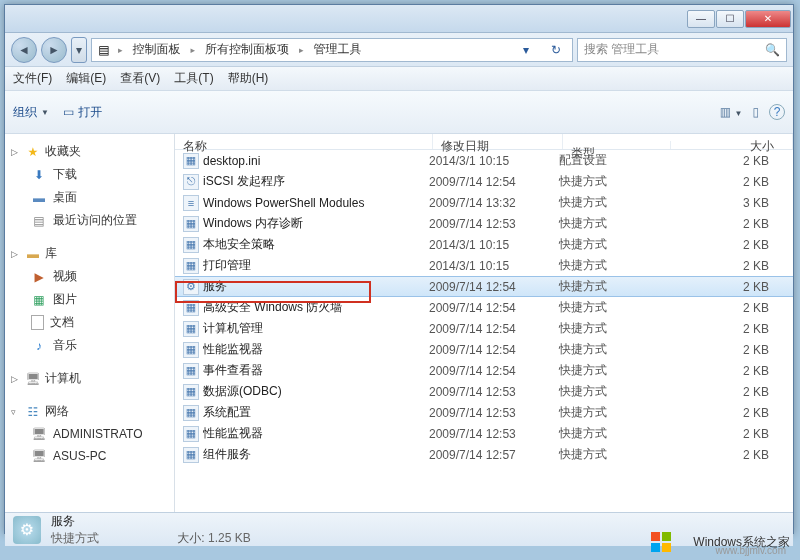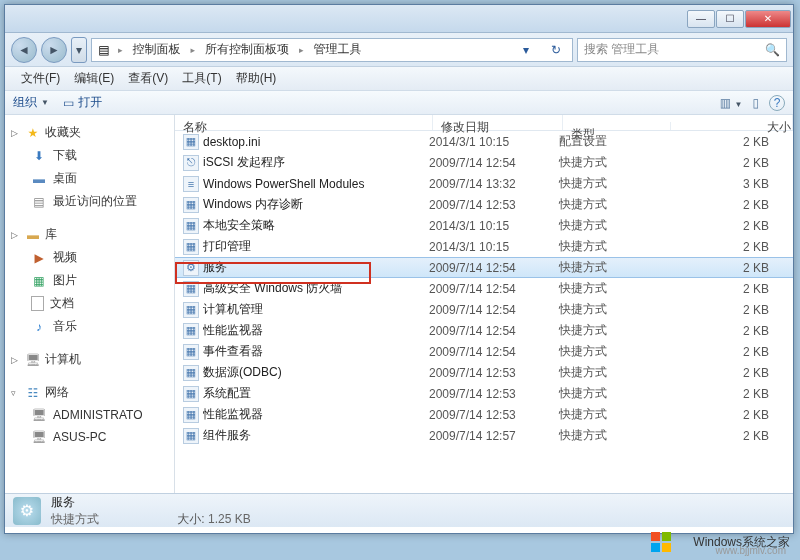--- a/index.html
+++ b/index.html
@@ -14,24 +14,24 @@
 .addrbar { height: 34px; background: linear-gradient(#e8f0f8, #dce8f4); display: flex; align-items: center; padding: 3px 6px; gap: 4px; border-bottom: 1px solid #c0d0e0; }
 .navbtn { width: 26px; height: 26px; border-radius: 50%; background: radial-gradient(circle at 30% 30%, #cde, #9bc); border: 1px solid #7a9ac0; display: flex; align-items: center; justify-content: center; color: #456; font-size: 13px; }
 .navbtn.small { width: 16px; height: 26px; border-radius: 3px; background: linear-gradient(#e8f0f8,#d0dce8); }
 .addrbox { flex: 1; height: 24px; background: #fff; border: 1px solid #a0b8d0; display: flex; align-items: center; padding: 0 4px; gap: 6px; }
 .crumb { color: #333; padding: 0 4px; }
 .crumb-sep { color: #888; font-size: 9px; }
 .refresh { width: 24px; text-align: center; color: #2a5a9a; }
 .searchbox { width: 210px; height: 24px; background: #fff; border: 1px solid #a0b8d0; display: flex; align-items: center; padding: 0 6px; color: #888; }
 .searchbox .sicon { margin-left: auto; color: #5a7ca0; }
 
-.menubar { height: 24px; background: linear-gradient(#f4f8fc, #e4ecf4); display: flex; align-items: center; padding: 0 16px; gap: 14px; border-bottom: 1px solid #d0dce8; }
+.menubar { height: 24px; background: linear-gradient(#f4f8fc, #e4ecf4); display: flex; align-items: center; padding: 0 8px; gap: 14px; border-bottom: 1px solid #d0dce8; }
 .menubar span { color: #333; }
 
-.toolbar { height: 24px; background: linear-gradient(#f6fafd, #e6eef6); display: flex; align-items: center; padding: 0 8px; gap: 14px; border-bottom: 1px solid #d0dce8; }
+.toolbar { height: 43px; background: linear-gradient(#f6fafd, #e6eef6); display: flex; align-items: center; padding: 0 8px; gap: 14px; border-bottom: 1px solid #d0dce8; }
 .toolbar .tbtn { color: #1a4a8a; display: flex; align-items: center; gap: 4px; }
 .toolbar .right { margin-left: auto; display: flex; gap: 10px; align-items: center; color: #5a7ca0; }
 .tri { font-size: 8px; color: #456; }
 
 .body { display: flex; height: 378px; }
 .nav { width: 170px; border-right: 1px solid #d8e0e8; overflow: hidden; padding: 6px 0; }
 .nav-group { margin-bottom: 10px; }
 .nav-head { display: flex; align-items: center; gap: 4px; padding: 3px 6px; color: #333; }
 .nav-head .exp { width: 10px; font-size: 9px; color: #666; }
 .nav-item { display: flex; align-items: center; gap: 6px; padding: 3px 6px 3px 26px; color: #333; }
@@ -48,21 +48,21 @@
 .comp { color: #888; }
 .net { color: #4a8ac0; }
 .pc { color: #888; }
 
 .list { flex: 1; display: flex; flex-direction: column; }
 .cols { display: flex; height: 16px; border-bottom: 1px solid #e0e8f0; color: #444; }
 .col { padding: 4px 8px; border-right: 1px solid #e8eef4; }
 .c-name { width: 258px; }
 .c-date { width: 130px; }
 .c-type { width: 108px; margin-top: 7px; }
-.c-size { flex: 1; text-align: right; padding-right: 1px; }
+.c-size { flex: 1; text-align: right; padding-right: 18px; }
 .rows { overflow-y: auto; flex: 1; position: relative; }
 .row { display: flex; height: 21px; align-items: center; }
 .row.sel { background: linear-gradient(#e4f0fb, #cfe6f9); border: 1px solid #9ac2e8; border-left: none; border-right: none; }
 .row .ic2 { width: 16px; height: 16px; margin: 0 4px 0 8px; display:inline-flex; align-items:center; justify-content:center; font-size:11px; background:#eef4fa; border:1px solid #b8cce0; color:#4a7ab0; }
 .row .nm { width: 226px; color: #222; white-space: nowrap; overflow: hidden; }
 .row .dt { width: 130px; color: #555; }
 .row .tp { width: 108px; color: #555; }
 .row .sz { flex: 1; text-align: right; padding-right: 24px; color: #555; }
 .highlight-box { position: absolute; left: 0; top: 131px; width: 196px; height: 22px; border: 2px solid #d03020; pointer-events: none; }
 

